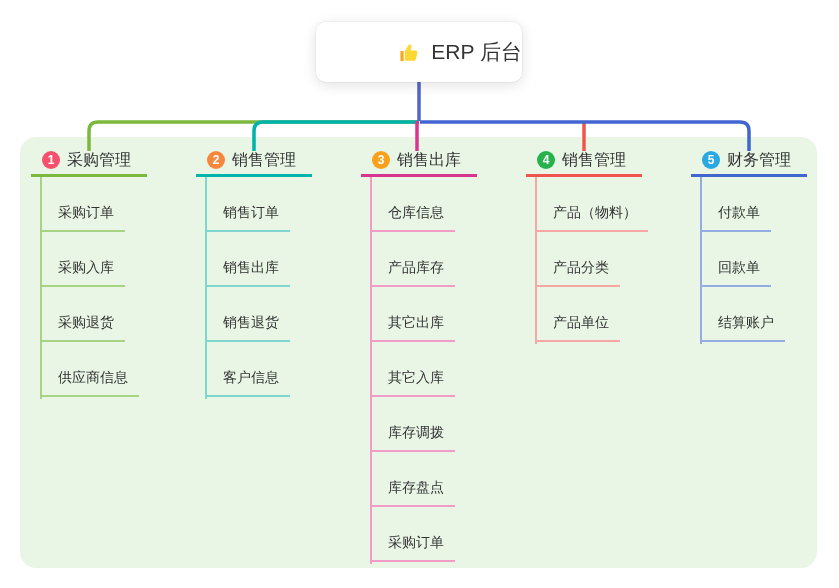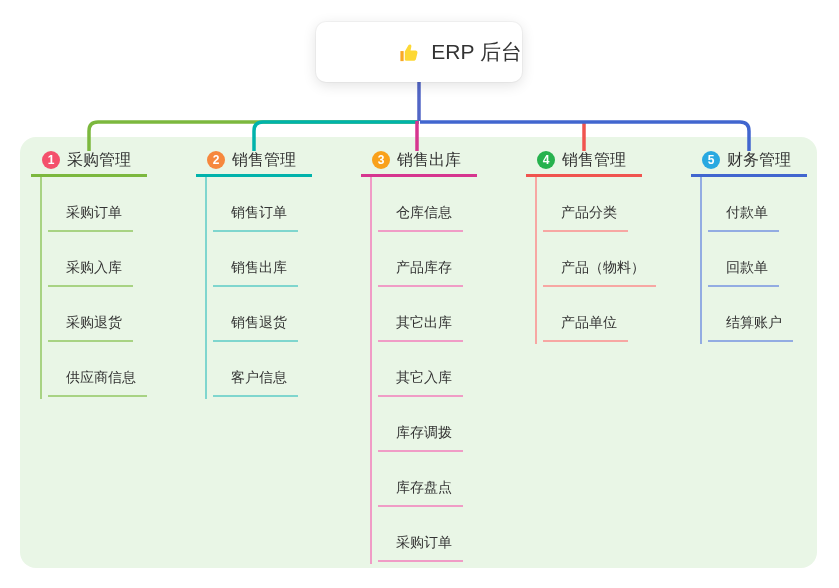--- a/index.html
+++ b/index.html
@@ -32,21 +32,21 @@
     border-bottom:3px solid;padding-left:11px;
     cursor:default;
   }
   .badge{
     width:18px;height:18px;border-radius:50%;flex:0 0 18px;
     color:#fff;font-size:12px;font-weight:700;line-height:18px;
     display:flex;align-items:center;justify-content:center;
   }
   .branch-title{font-size:16px;font-weight:500;color:#333;white-space:nowrap;}
   .spine{position:absolute;left:9px;top:31px;width:2px;}
-  .children{position:absolute;left:17px;top:31px;text-align:right;}
+  .children{position:absolute;left:9px;top:31px;text-align:right;}
   .child{height:55px;display:flex;align-items:flex-end;}
   .child-label{
     display:inline-block;font-size:14px;color:#333;white-space:nowrap;
     padding:0 11px 8px 18px;border-bottom:2px solid;
   }
 </style>
 </head>
 <body>
 
 <div class="panel"></div>
@@ -144,24 +144,24 @@
       </div>
     </div>
     <div class="branch" style="left: 526px;">
       <div class="branch-header" style="border-color: rgb(240, 84, 79);">
         <span class="badge" style="background: rgb(39, 178, 78);">4</span>
         <span class="branch-title">销售管理</span>
       </div>
       <div class="spine" style="background: rgb(247, 167, 163); height: 167px;"></div>
       <div class="children">
         <div class="child">
-          <span class="child-label" style="border-color: rgb(247, 167, 163);">产品分类</span>
+          <span class="child-label" style="border-color: rgb(247, 167, 163);">产品（物料）</span>
         </div>
         <div class="child">
-          <span class="child-label" style="border-color: rgb(247, 167, 163);">产品（物料）</span>
+          <span class="child-label" style="border-color: rgb(247, 167, 163);">产品分类</span>
         </div>
         <div class="child">
           <span class="child-label" style="border-color: rgb(247, 167, 163);">产品单位</span>
         </div>
       </div>
     </div>
     <div class="branch" style="left: 691px;">
       <div class="branch-header" style="border-color: rgb(65, 102, 207);">
         <span class="badge" style="background: rgb(41, 169, 225);">5</span>
         <span class="branch-title">财务管理</span>

